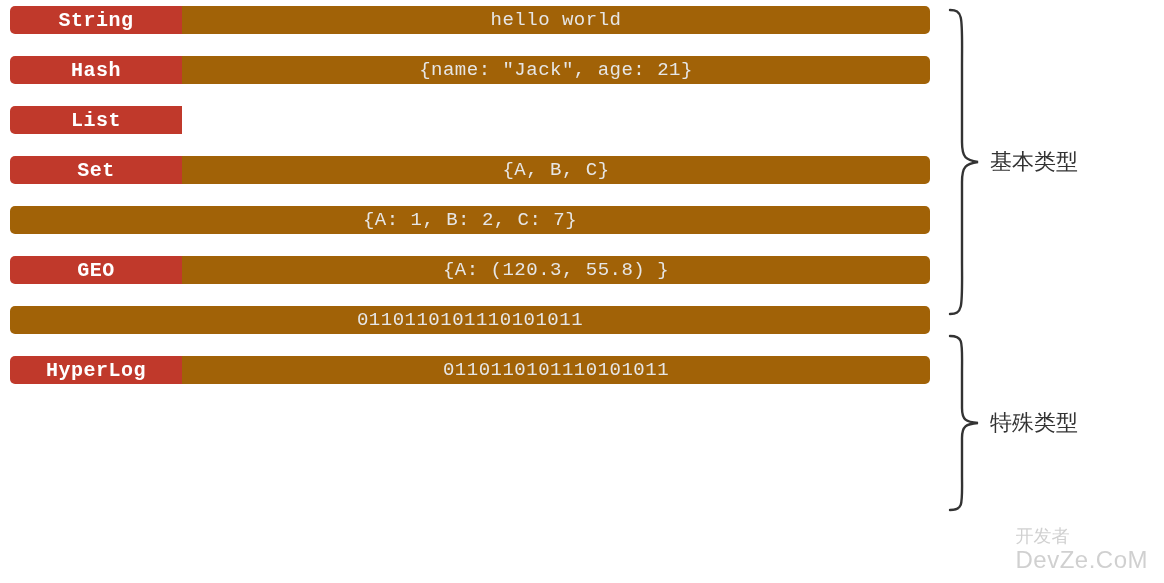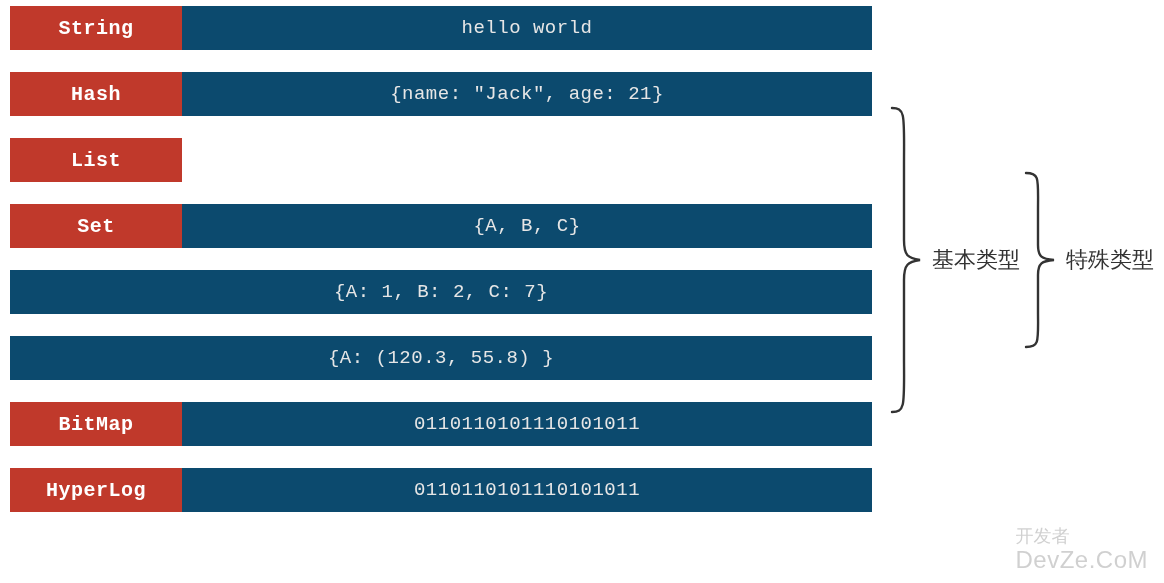--- a/index.html
+++ b/index.html
@@ -15,50 +15,50 @@
     gap: 18px;
   }
   .rows {
     display: flex;
     flex-direction: column;
     gap: 22px;
     width: 920px;
   }
   .row {
     display: flex;
-    height: 44px;
-    border-radius: 0;
+    height: 28px;
+    border-radius: 5px;
     overflow: hidden;
   }
   .type-label {
     width: 172px;
     background: #c0392b;
     color: #ffffff;
     display: flex;
     align-items: center;
     justify-content: center;
     font-weight: bold;
     font-size: 20px;
     letter-spacing: 0.5px;
   }
   .type-value {
     flex: 1;
-    background: #0c4a6e;
+    background: #a16207;
     color: #e6e6e6;
     display: flex;
     align-items: center;
     justify-content: center;
     font-size: 19px;
     letter-spacing: 0.5px;
   }
   .braces {
     display: flex;
-    flex-direction: row;
+    flex-direction: column;
     justify-content: space-between;
-    gap: 4px;
+    gap: 18px;
     padding-top: 2px;
   }
   .brace-group {
     display: flex;
     align-items: center;
     gap: 8px;
   }
   .brace-svg {
     flex-shrink: 0;
   }
@@ -103,24 +103,24 @@
       <div class="type-label">List</div>
     </div>
     <div class="row">
       <div class="type-label">Set</div>
       <div class="type-value">{A, B, C}</div>
     </div>
     <div class="row">
       <div class="type-value">{A: 1, B: 2, C: 7}</div>
     </div>
     <div class="row">
+      <div class="type-label">GEO</div>
       <div class="type-value">{A: (120.3,  55.8) }</div>
     </div>
     <div class="row">
-      <div class="type-label">BitMap</div>
       <div class="type-value">0110110101110101011</div>
     </div>
     <div class="row">
       <div class="type-label">HyperLog</div>
       <div class="type-value">0110110101110101011</div>
     </div>
   </div>
 
   <div class="braces">
     <div class="brace-group">

